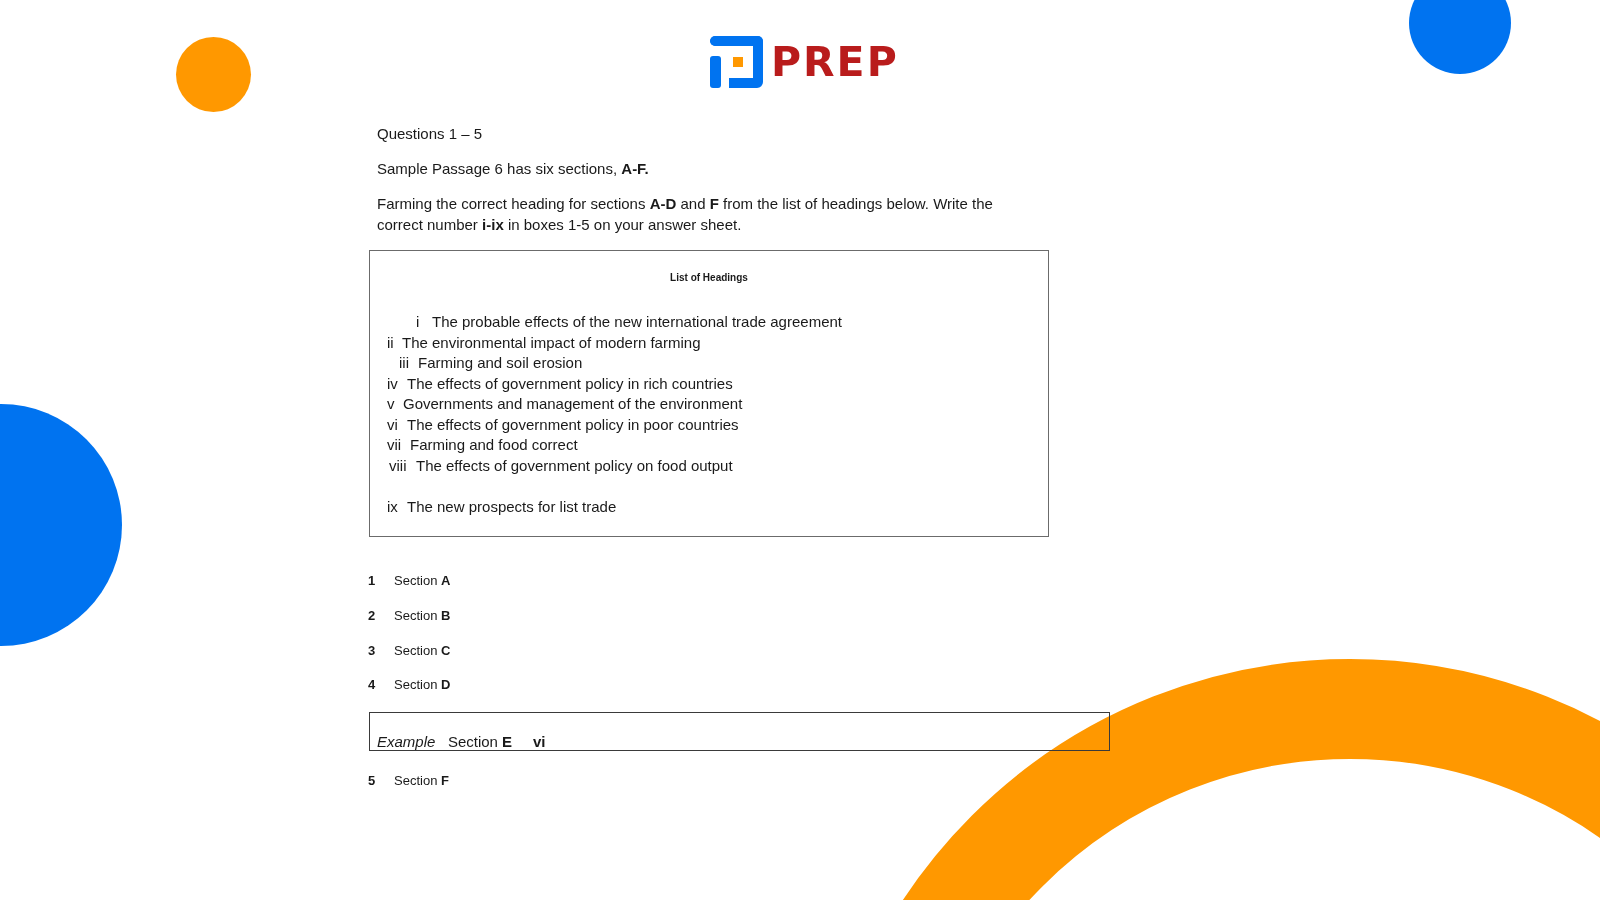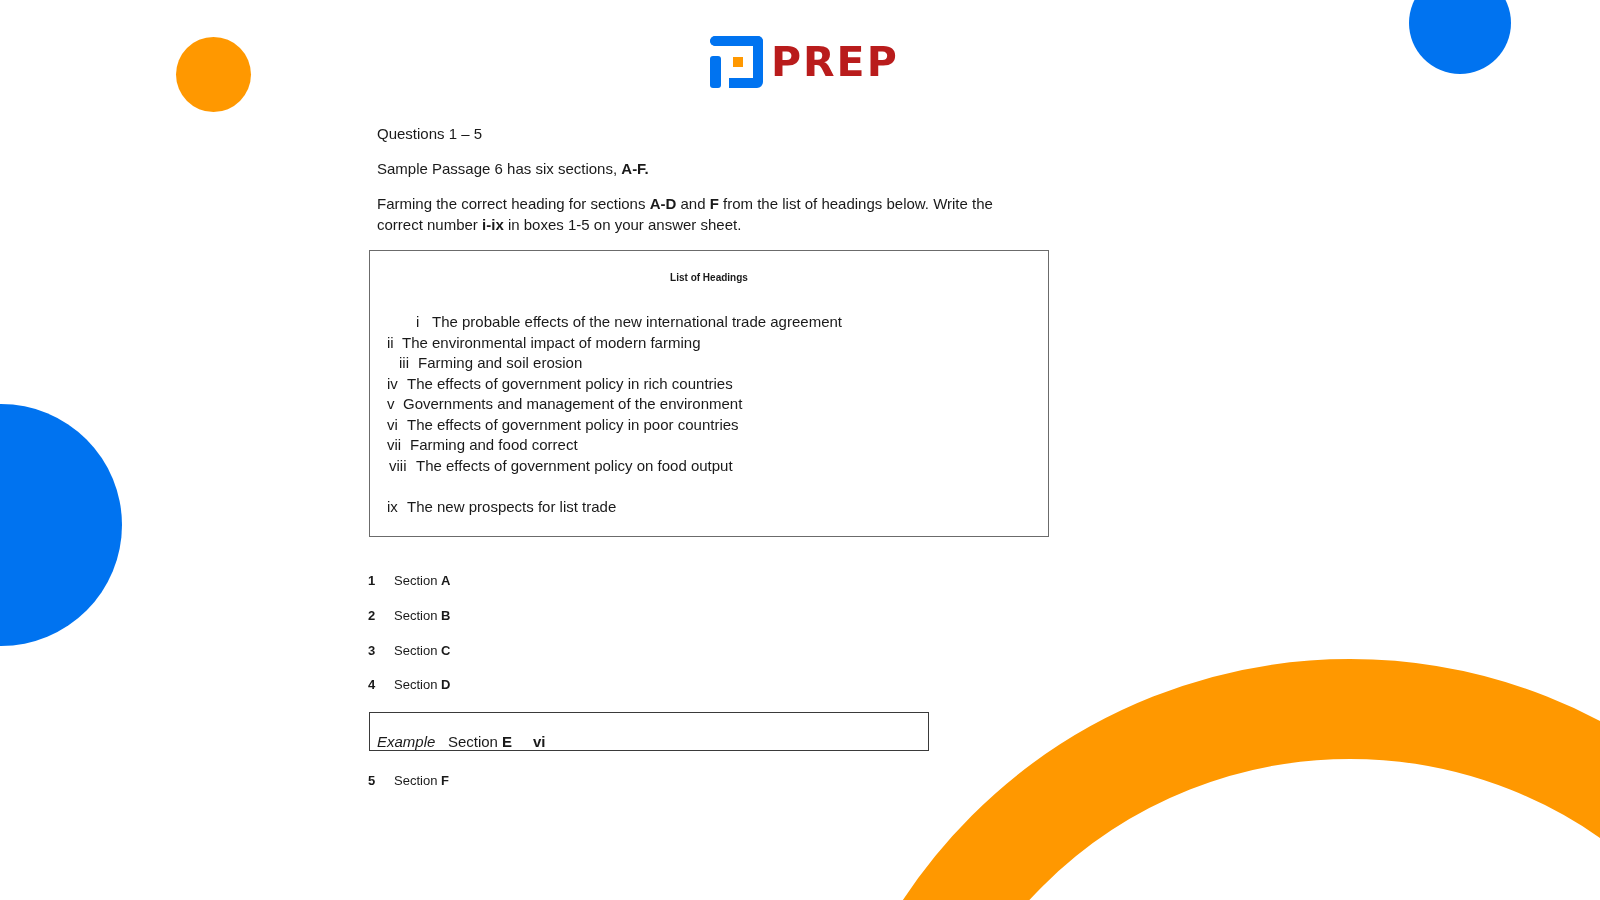--- a/index.html
+++ b/index.html
@@ -89,21 +89,21 @@
     .q-row {
       position: absolute;
       left: 368px;
       font-size: 13px;
       white-space: nowrap;
     }
     .q-num { display: inline-block; width: 26px; font-weight: bold; }
     .example-box {
       position: absolute;
       left: 369px; top: 712px;
-      width: 560px; height: 39px;
+      width: 741px; height: 39px;
       border: 1.5px solid #3a3a3a;
       box-sizing: border-box;
       padding-left: 18px;
     }
     .example-text {
       position: absolute; left: 7px; top: 20px;
       font-size: 15px; white-space: nowrap;
     }
     .example-text i { font-style: italic; }
   </style>

